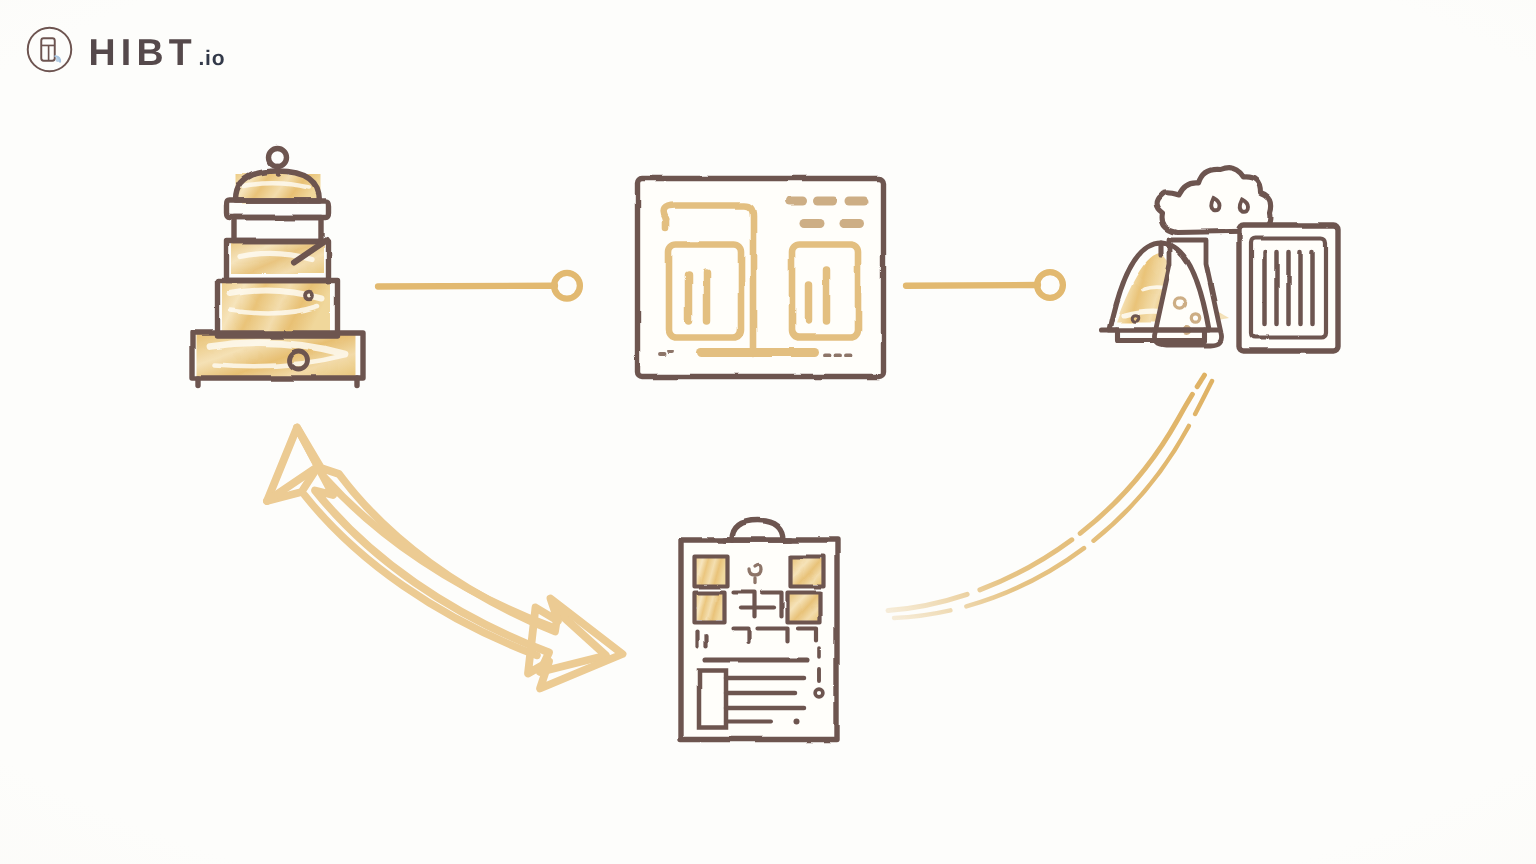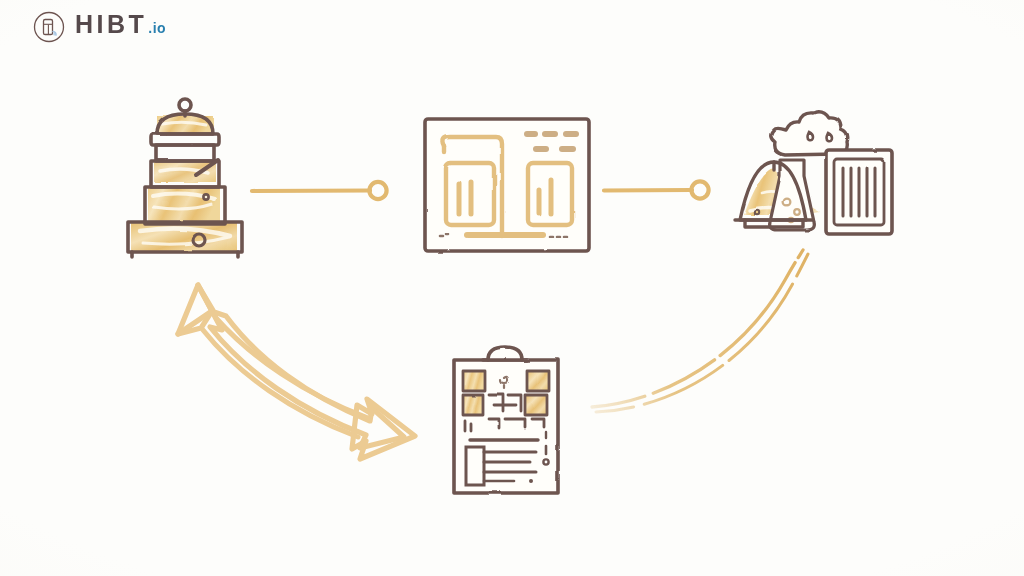--- a/index.html
+++ b/index.html
@@ -24,24 +24,24 @@
     position: absolute;
     inset: 0;
     pointer-events: none;
     background:
       radial-gradient(ellipse 120% 110% at 50% 48%, rgba(255,255,255,0) 55%, rgba(246,244,238,0.85) 100%);
   }
 
   
   #brand {
     position: absolute;
-    left: 32px;
+    left: 16px;
     top: 10px;
     display: flex;
-    align-items: flex-start;
+    align-items: flex-end;
     gap: 9px;
     height: 40px;
     z-index: 6;
   }
   #brand-mark {
     width: 34px;
     height: 34px;
     flex: 0 0 34px;
     position: relative;
   }
@@ -55,21 +55,21 @@
     font-size: 25px;
     font-weight: 700;
     letter-spacing: 3.5px;
     color: #55494b;
   }
   .wm-suffix {
     font-family: "Liberation Sans", sans-serif;
     font-size: 14px;
     font-weight: 700;
     letter-spacing: 0.5px;
-    color: #0369a1;
+    color: #0f172a;
     margin-left: 1px;
     opacity: 0.85;
   }
 
   
   #art {
     position: absolute;
     left: 0;
     top: 0;
     width: 1024px;

